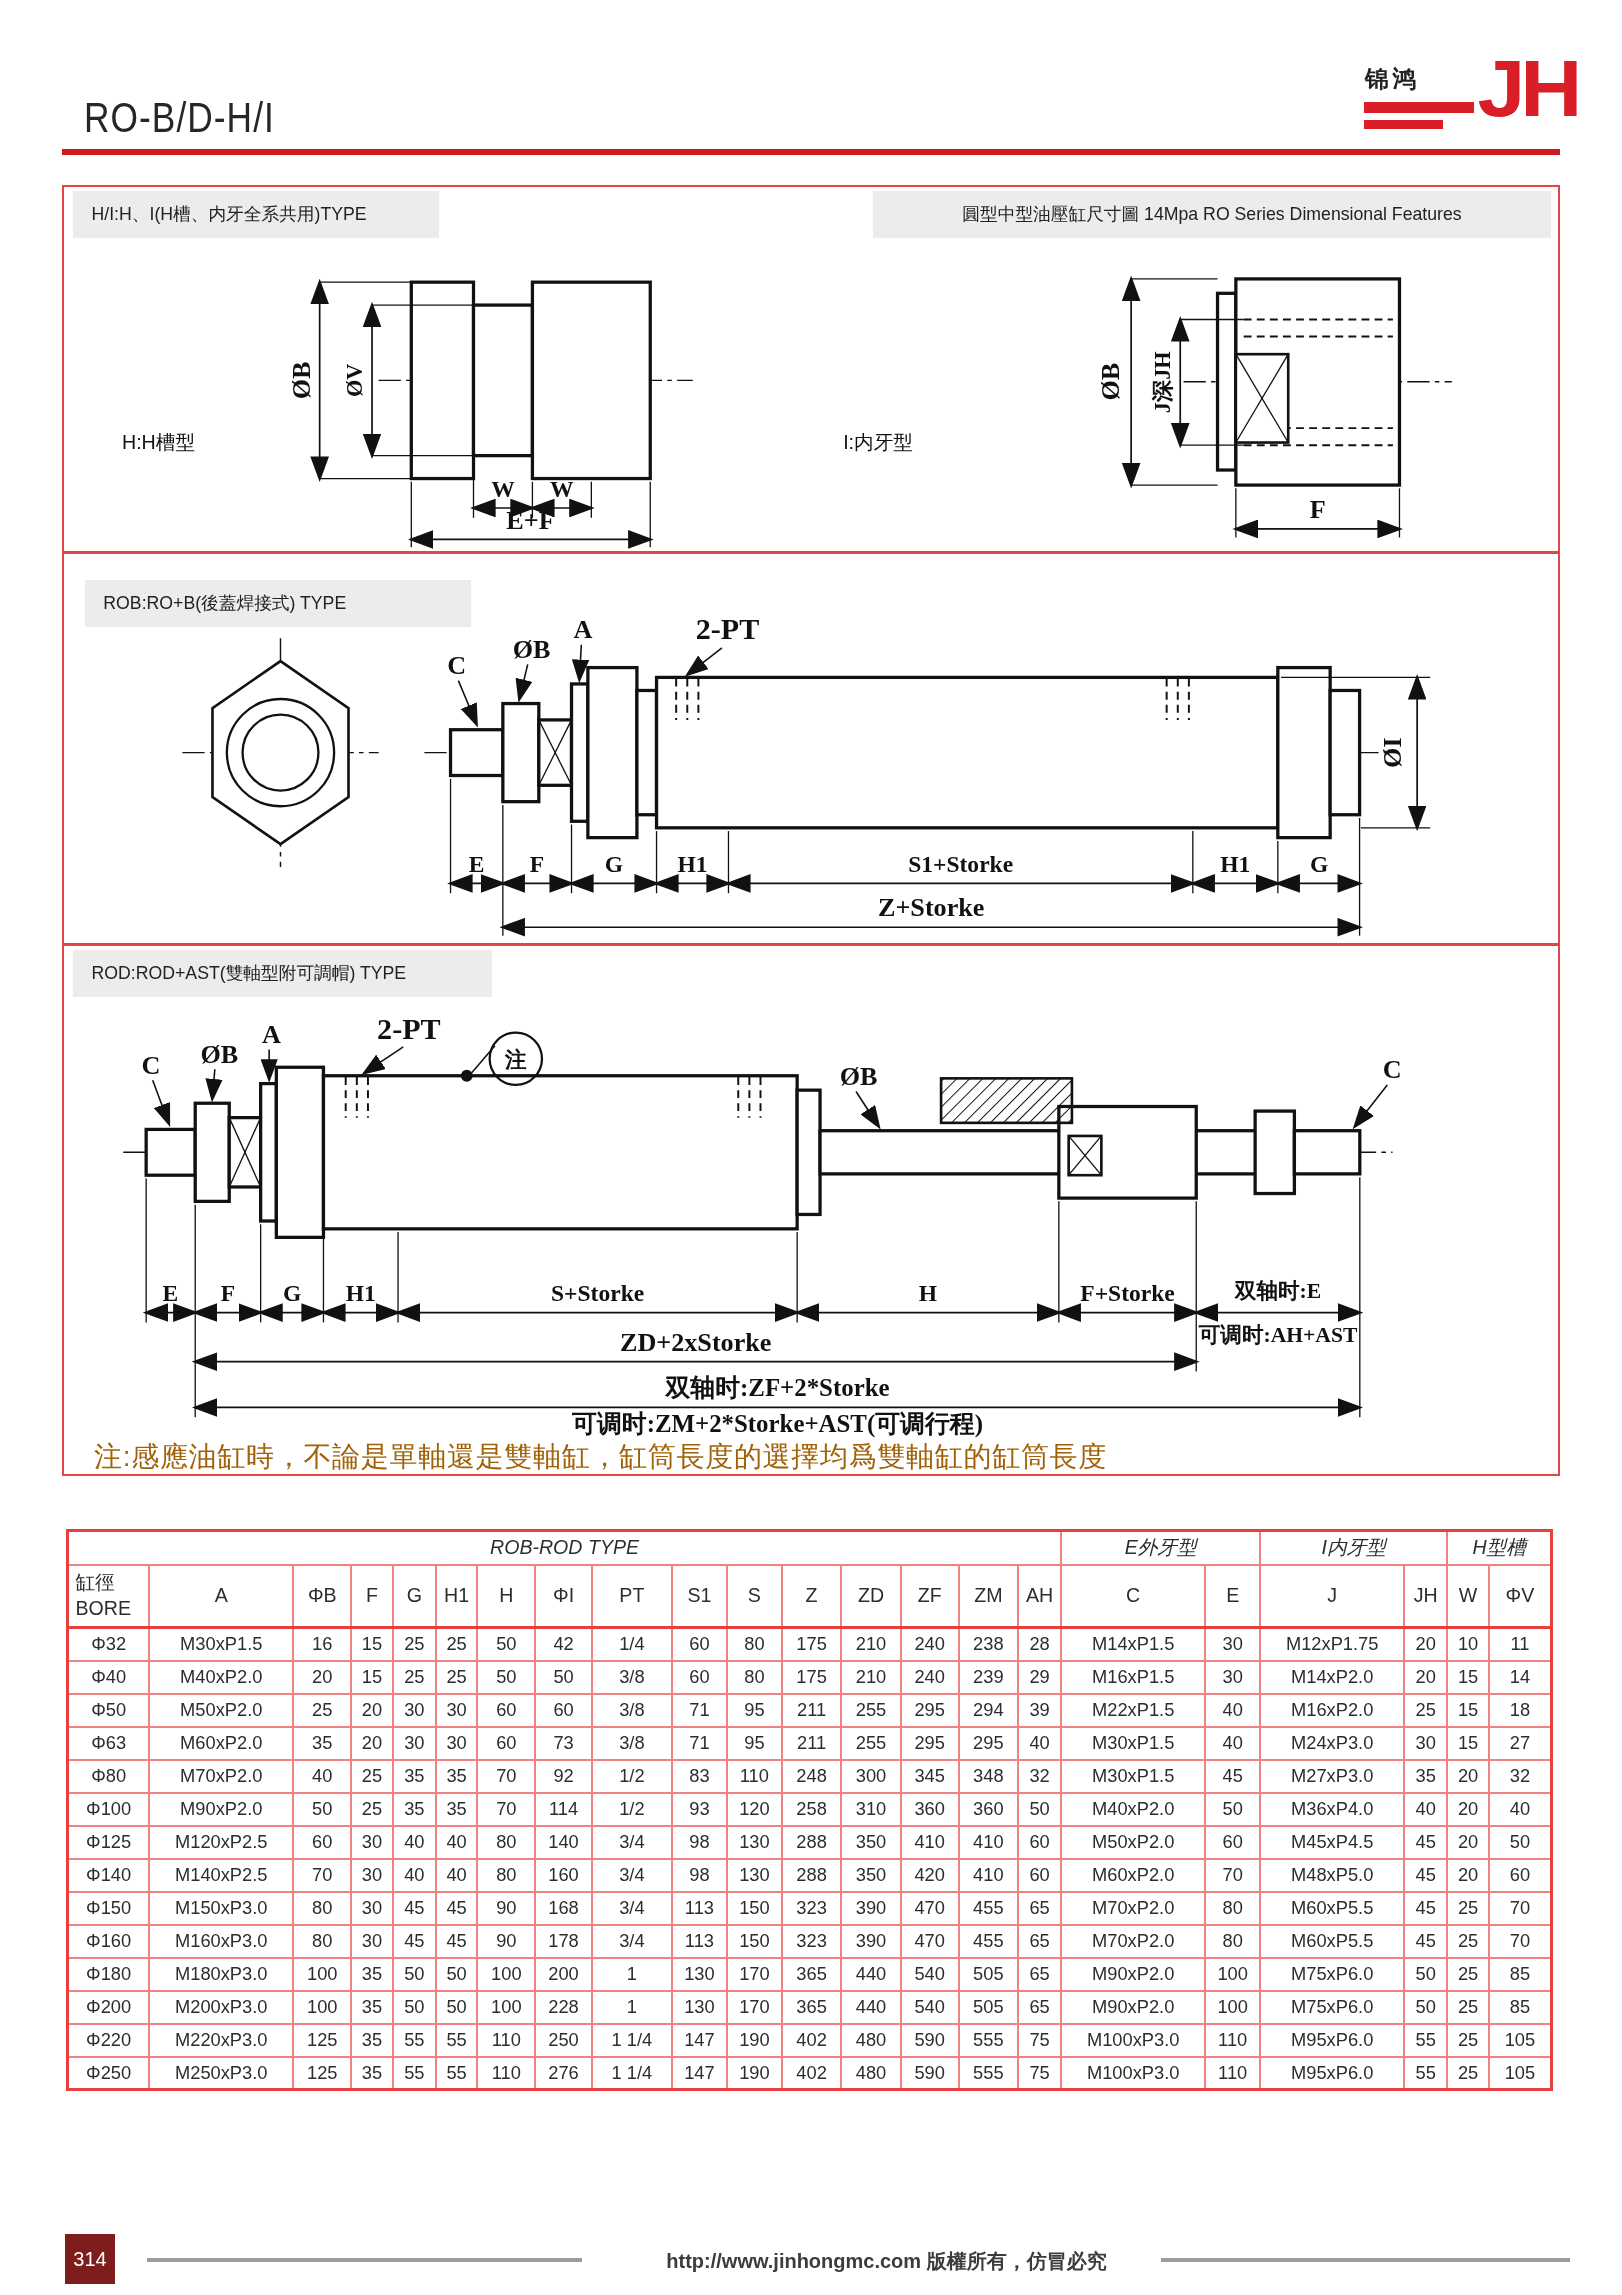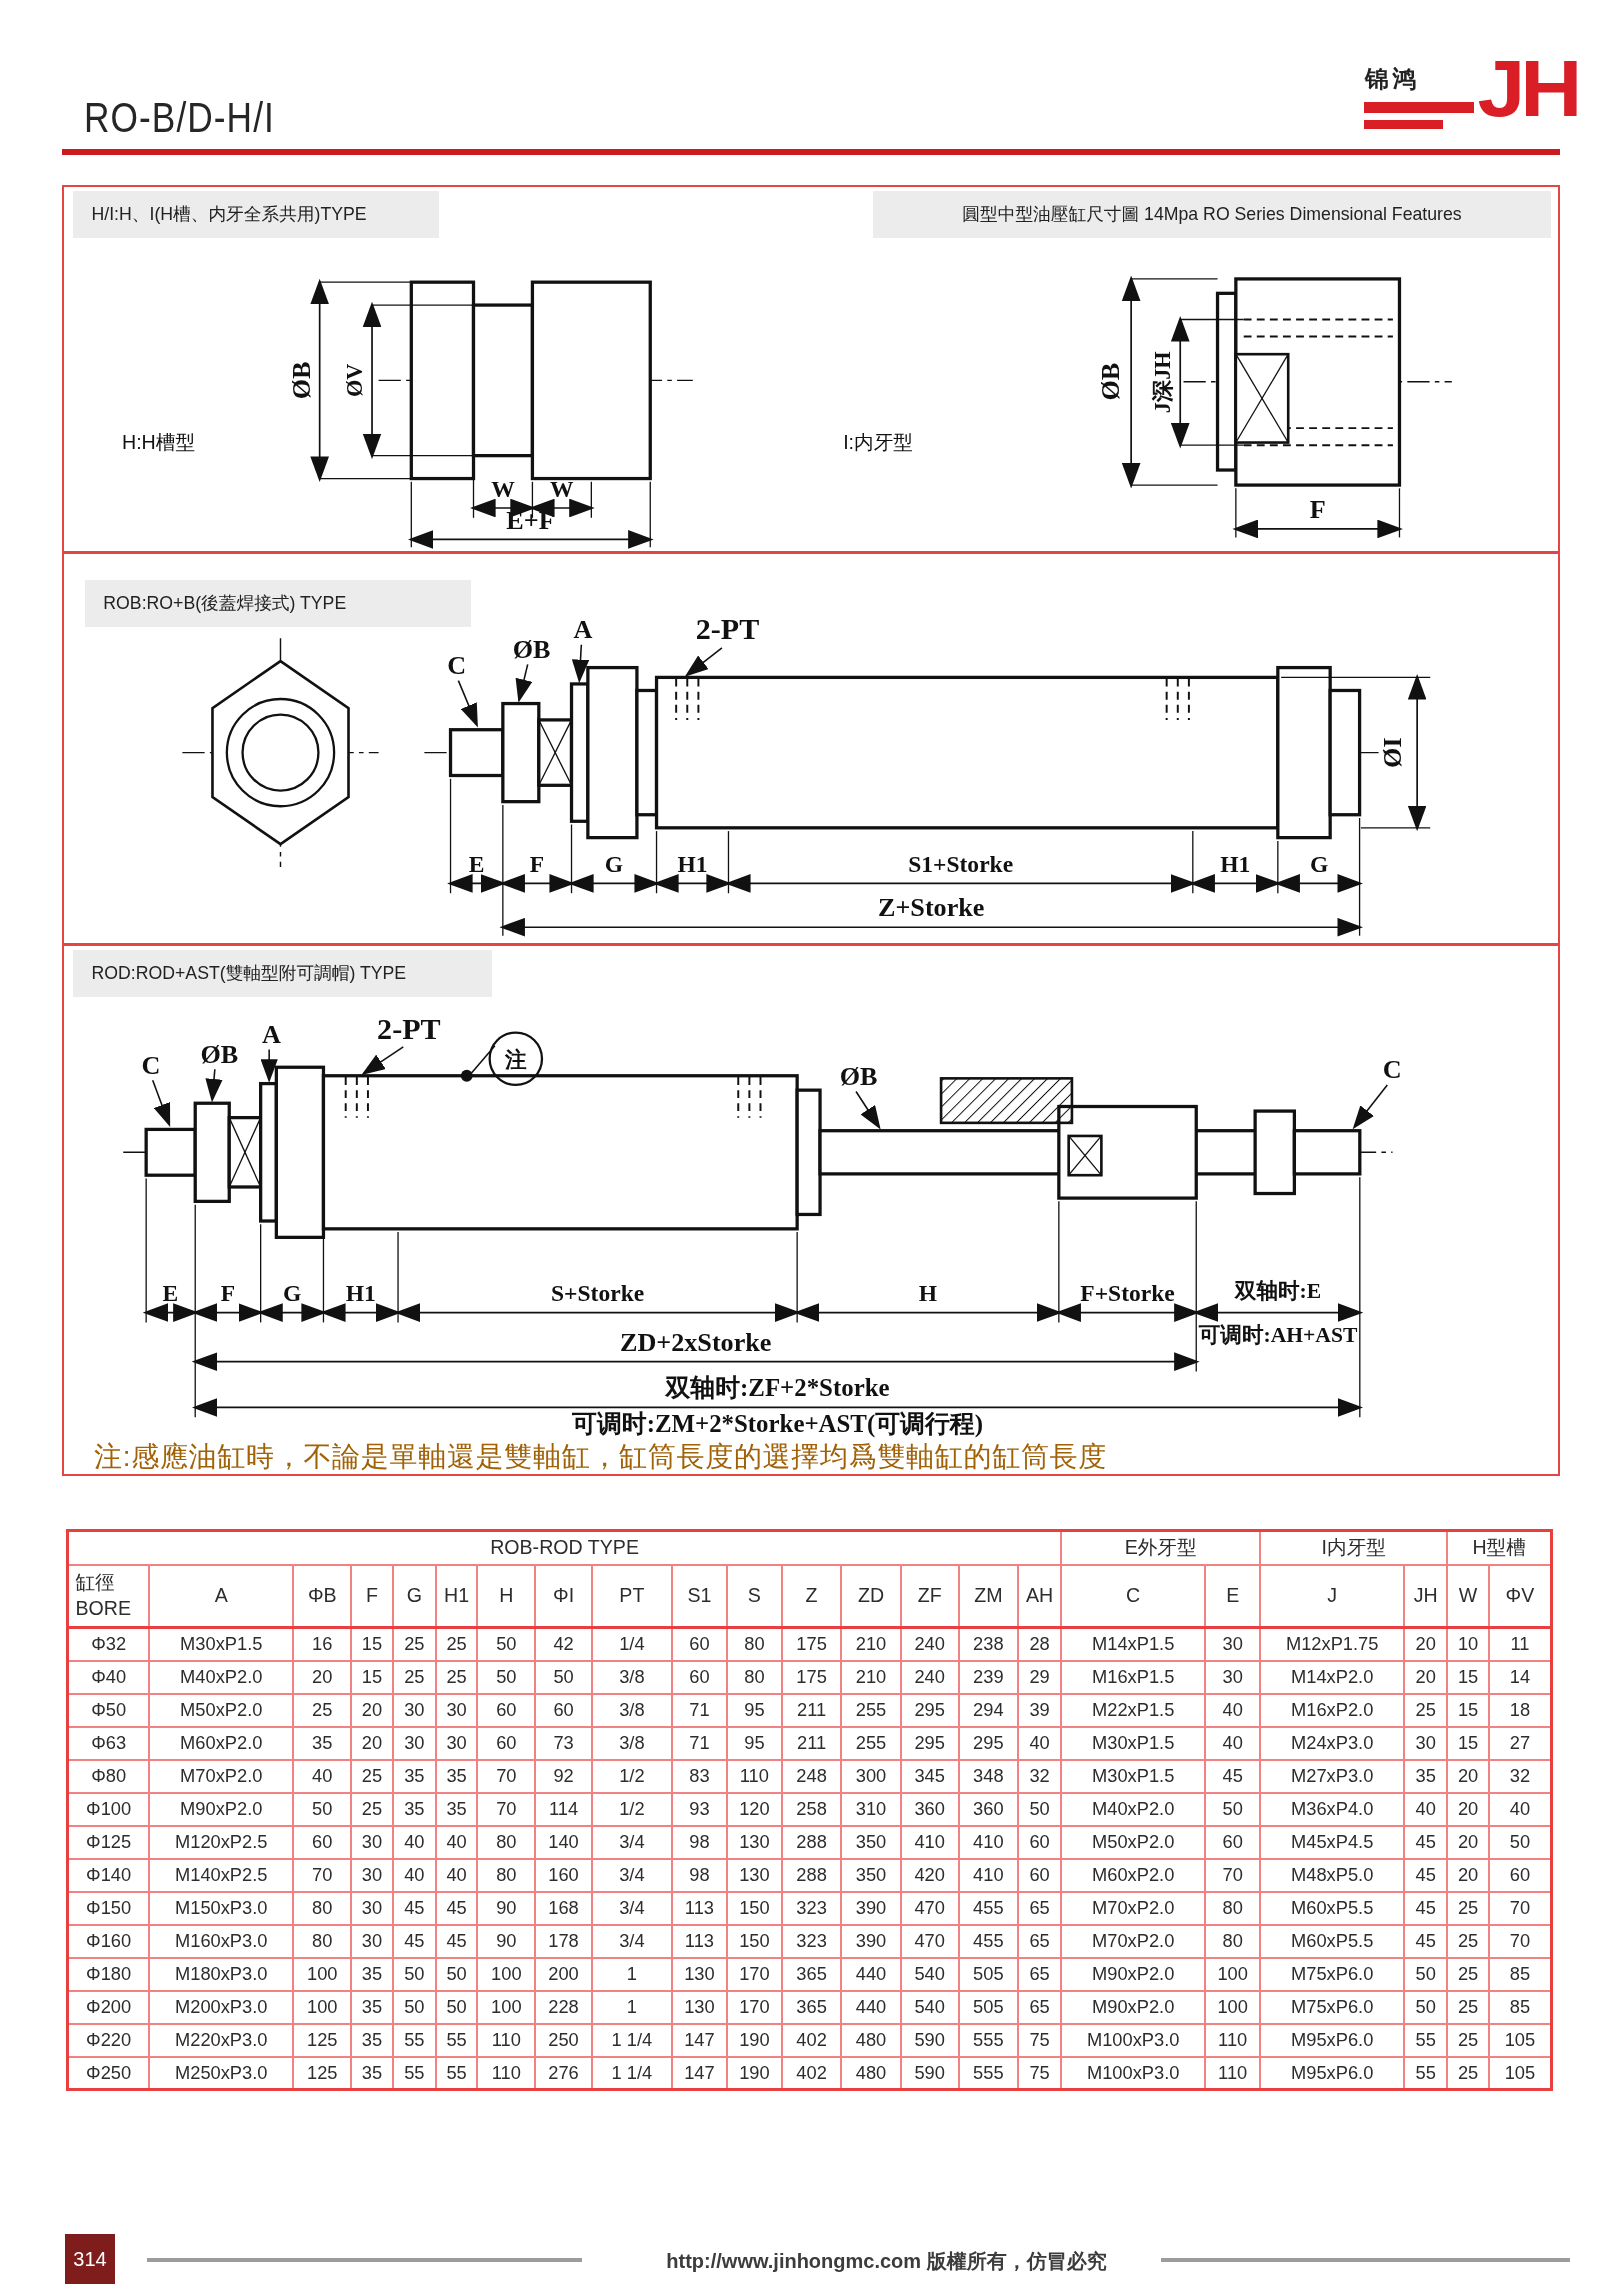--- a/index.html
+++ b/index.html
@@ -52,21 +52,21 @@
   .cl { stroke:#111; stroke-width:2.2; fill:none; stroke-dasharray:34 8 7 8; }
   .dash { stroke:#111; stroke-width:3; fill:none; stroke-dasharray:12 8; }
 
   
   .spec-table { position:absolute; left:66px; top:1529px; width:1487px;
     border-collapse:collapse; table-layout:fixed; border:3.3px solid #e8403e; }
   .spec-table th, .spec-table td {
     border:2px solid #f2827f; text-align:center; vertical-align:middle;
     font-size:18.3px; font-weight:400; color:#2d2d2d; overflow:hidden; white-space:nowrap;
   }
-  .spec-table thead tr.grp th { height:34px; font-size:19.6px; }
+  .spec-table thead tr.grp th { height:34px; font-size:19.6px;font-style:italic; }
   .spec-table thead tr.cols th { height:63px; font-size:19.6px; border-bottom:3.3px solid #e8403e; }
   .spec-table tbody td { height:33px; }
   .spec-table th.bore { text-align:left; padding-left:6.5px; }
   .bore-top, .bore-sub { display:block; line-height:1.3; }
 
   
   .footer-pagebox { position:absolute; left:65px; top:2234px; width:50px; height:50px;
     background:#7f1d1d; color:#fff; font-size:20px; text-align:center; line-height:50px; }
   .footer-line { position:absolute; top:2258px; height:3.9px; background:#9c9c9c; }
   .footer-line.l { left:147px; width:435px; }

